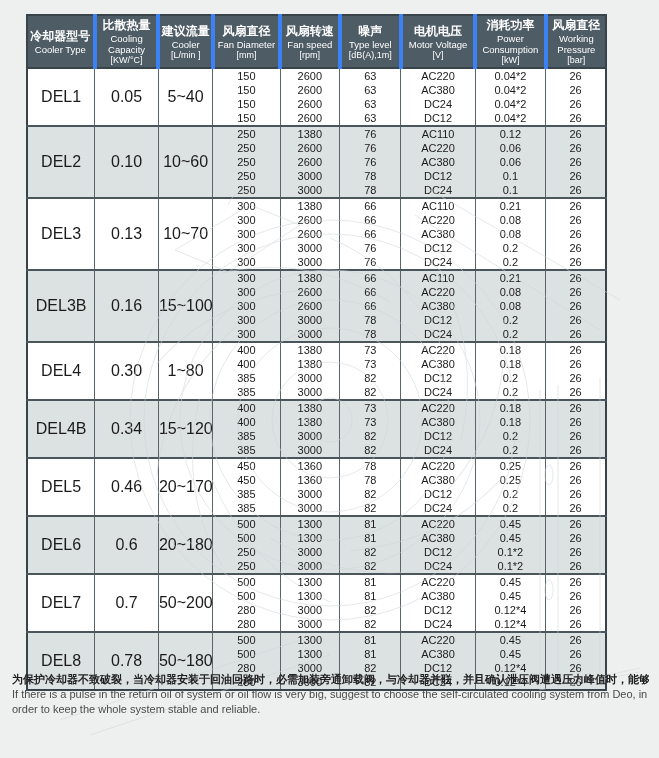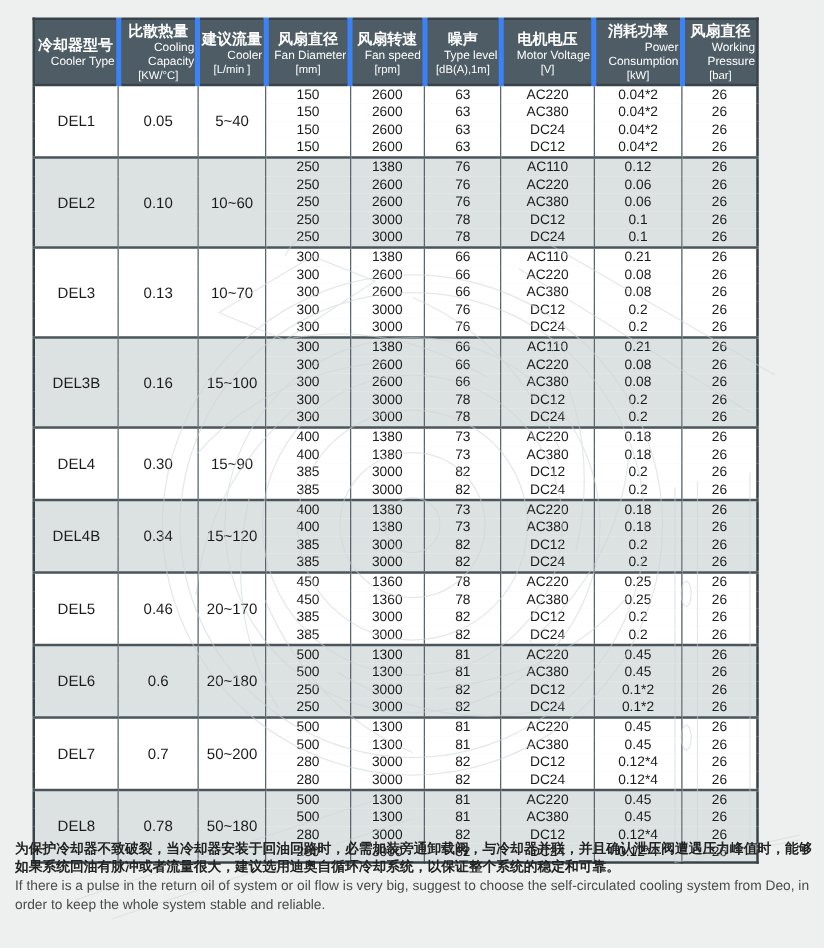--- a/index.html
+++ b/index.html
@@ -21,35 +21,35 @@
   }
   th{
     background:#4e5c65;color:#ffffff;
     border-left:4px solid #3b82f6;
     border-bottom:2px solid #39434a;
     height:44px;padding:2px 1px;vertical-align:middle;
     font-weight:normal;
   }
   th:first-child{border-left:none;}
   .h-cn{font-size:12px;font-weight:bold;line-height:14px;}
-  .h-en{font-size:9.5px;line-height:11px;margin-top:1px;text-align:right;}
+  .h-en{font-size:9.5px;line-height:11px;margin-top:1px;}
   .h-unit{font-size:9px;line-height:10px;}
 
   td{
     font-size:11px;color:#1b1b1b;text-align:center;
     height:14px;line-height:14px;padding:0;
     border-left:1px solid #5a646b;border-right:1px solid #5a646b;
     white-space:nowrap;overflow:hidden;
   }
   td:first-child{border-left:none;}
   td.bg-plain{background:#ffffff;}
   td.bg-alt{background:#dce1e1;}
   tr.g-first td{border-top:2px solid #4b555c;}
   tr.g-very-first td{border-top:none;}
-  td.merged{font-size:12px;}
+  td.merged{font-size:16px;}
 
   .notes{position:absolute;left:12px;right:10px;top:672px;z-index:3;}
   .cn-note{font-size:11px;color:#222222;font-weight:bold;line-height:15px;white-space:nowrap;overflow:hidden;}
   .en-note{font-size:11px;color:#4a4a4a;line-height:15px;margin:0;}
   .en-note.first{margin-top:5px;}
 
   .watermark{
     position:absolute;left:0;top:0;width:659px;height:758px;
     z-index:2;pointer-events:none;opacity:0.55;
   }
@@ -280,21 +280,21 @@
           <td class="bg-alt">300</td>
           <td class="bg-alt">3000</td>
           <td class="bg-alt">78</td>
           <td class="bg-alt">DC24</td>
           <td class="bg-alt">0.2</td>
           <td class="bg-alt">26</td>
         </tr>
         <tr class="g-first">
           <td rowspan="4" class="merged bg-plain">DEL4</td>
           <td rowspan="4" class="merged bg-plain">0.30</td>
-          <td rowspan="4" class="merged bg-plain">15~90</td>
+          <td rowspan="4" class="merged bg-plain">1~80</td>
           <td class="bg-plain">400</td>
           <td class="bg-plain">1380</td>
           <td class="bg-plain">73</td>
           <td class="bg-plain">AC220</td>
           <td class="bg-plain">0.18</td>
           <td class="bg-plain">26</td>
         </tr>
         <tr class="">
           <td class="bg-plain">400</td>
           <td class="bg-plain">1380</td>
@@ -523,17 +523,16 @@
     <path d="M415 215 L600 330"></path>
     <path d="M540 390 L540 690 M558 385 L558 688 M600 378 L600 680"></path>
     <ellipse cx="549" cy="475" rx="4" ry="10"></ellipse>
     <ellipse cx="549" cy="590" rx="4" ry="10"></ellipse>
     <path d="M540 690 L640 668 M558 688 L640 672"></path>
     <path d="M60 720 L300 640 M90 735 L330 655"></path>
   </svg>
 
   <div class="notes">
     <div class="cn-note">为保护冷却器不致破裂，当冷却器安装于回油回路时，必需加装旁通卸载阀，与冷却器并联，并且确认泄压阀遭遇压力峰值时，能够优先打开卸载。</div>
-    <div class="cn-note">如果系统回油有脉冲或者流量很大，建议选用迪奥自循环冷却系统，以保证整个系统的稳定和可靠。</div>
     <p class="en-note">If there is a pulse in the return oil of system or oil flow is very big, suggest to choose the self-circulated cooling system from Deo, in order to keep the whole system stable and reliable.</p>
   </div>
 
 </div>
 
 </body></html>

